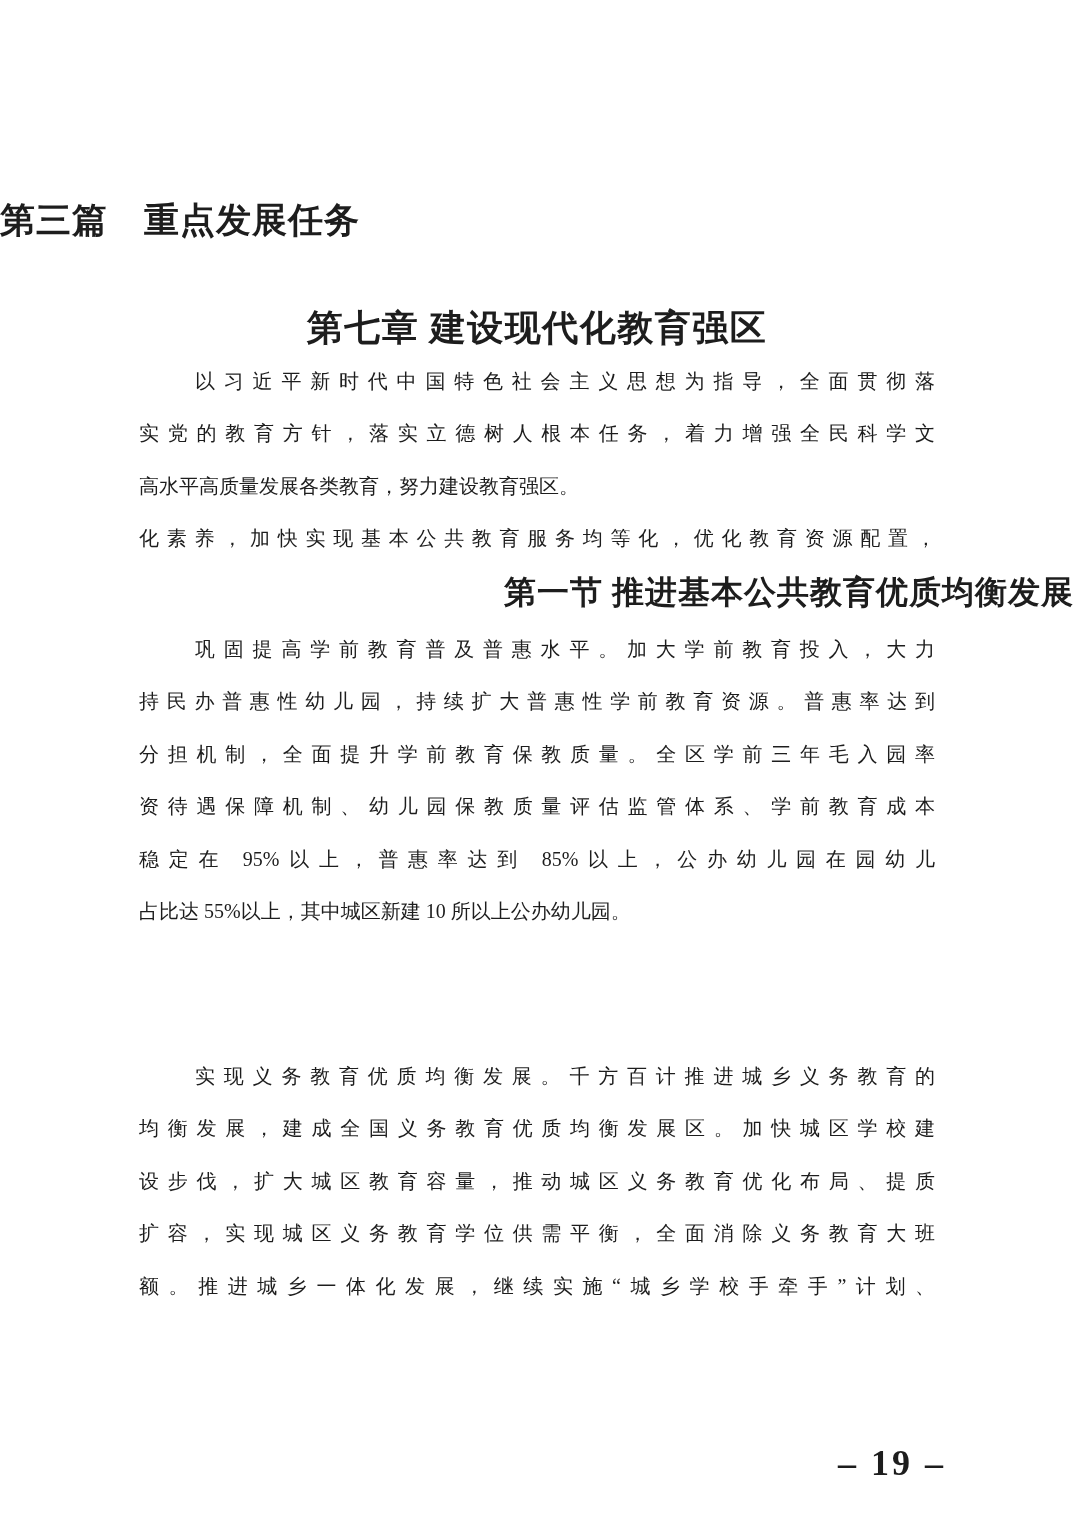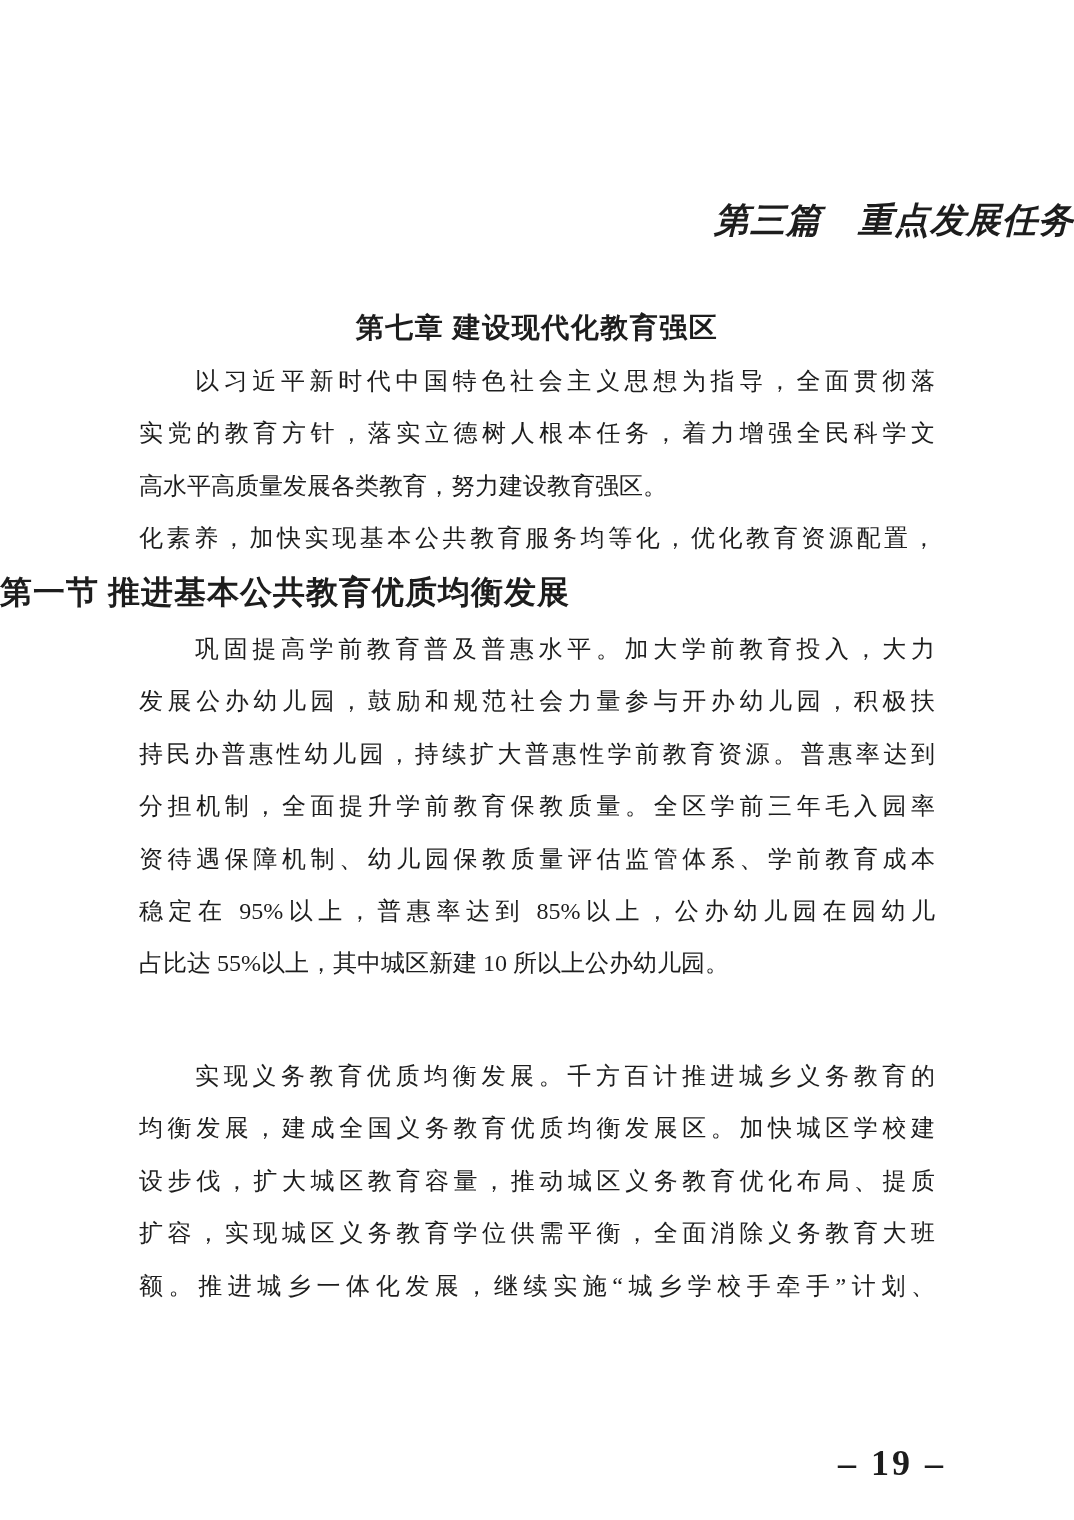--- a/index.html
+++ b/index.html
@@ -8,58 +8,57 @@
     width: 1074px;
     height: 1520px;
     background: #ffffff;
     color: #1d1d1d;
     font-family: "Liberation Serif", "DejaVu Serif", serif;
     overflow: hidden;
   }
   .part-title {
     position: absolute;
     top: 196px; left: 0; width: 100%;
-    text-align: right;
+    text-align: left;
     font-family: "Liberation Sans", "DejaVu Sans", sans-serif;
     font-weight: 700;
     font-size: 35px;
     line-height: 48px;
     letter-spacing: 1px;
-    font-style: italic;
   }
   .chapter-title {
     position: absolute;
     top: 304px; left: 0; width: 100%;
     text-align: center;
     font-weight: 700;
-    font-size: 28px;
+    font-size: 36px;
     line-height: 48px;
     letter-spacing: 1.5px;
   }
   .section-title {
     position: absolute;
     top: 568px; left: 0; width: 100%;
-    text-align: left;
+    text-align: right;
     font-weight: 700;
     font-size: 32px;
     line-height: 48px;
     letter-spacing: 1px;
   }
   .para {
     position: absolute;
     left: 139px;
     width: 796px;
   }
   .para-1 { top: 355px; }
   .para-2 { top: 623px; }
   .para-3 { top: 1050px; }
   .line {
     height: 52.4px;
     line-height: 52.4px;
-    font-size: 24px;
+    font-size: 20px;
     text-align: justify;
     text-align-last: justify;
   }
   .line.indent { text-indent: 56px; }
   .line.endline { text-align: left; text-align-last: left; }
   .line.tight { letter-spacing: -0.7px; }
   .page-num {
     position: absolute;
     top: 1446px;
     right: 128px;
@@ -82,21 +81,20 @@
     <div class="line indent">以习近平新时代中国特色社会主义思想为指导，全面贯彻落</div>
     <div class="line">实党的教育方针，落实立德树人根本任务，着力增强全民科学文</div>
     <div class="line endline">高水平高质量发展各类教育，努力建设教育强区。</div>
     <div class="line tight">化素养，加快实现基本公共教育服务均等化，优化教育资源配置，</div>
   </div>
 
   <div class="section-title">第一节 推进基本公共教育优质均衡发展</div>
 
   <div class="para para-2">
     <div class="line indent">巩固提高学前教育普及普惠水平。加大学前教育投入，大力</div>
-    <div class="line">发展公办幼儿园，鼓励和规范社会力量参与开办幼儿园，积极扶</div>
     <div class="line">持民办普惠性幼儿园，持续扩大普惠性学前教育资源。普惠率达到</div>
     <div class="line">分担机制，全面提升学前教育保教质量。全区学前三年毛入园率</div>
     <div class="line">资待遇保障机制、幼儿园保教质量评估监管体系、学前教育成本</div>
     <div class="line">稳定在 95%以上，普惠率达到 85%以上，公办幼儿园在园幼儿</div>
     <div class="line endline">占比达 55%以上，其中城区新建 10 所以上公办幼儿园。</div>
   </div>
 
   <div class="para para-3">
     <div class="line indent">实现义务教育优质均衡发展。千方百计推进城乡义务教育的</div>
     <div class="line">均衡发展，建成全国义务教育优质均衡发展区。加快城区学校建</div>

